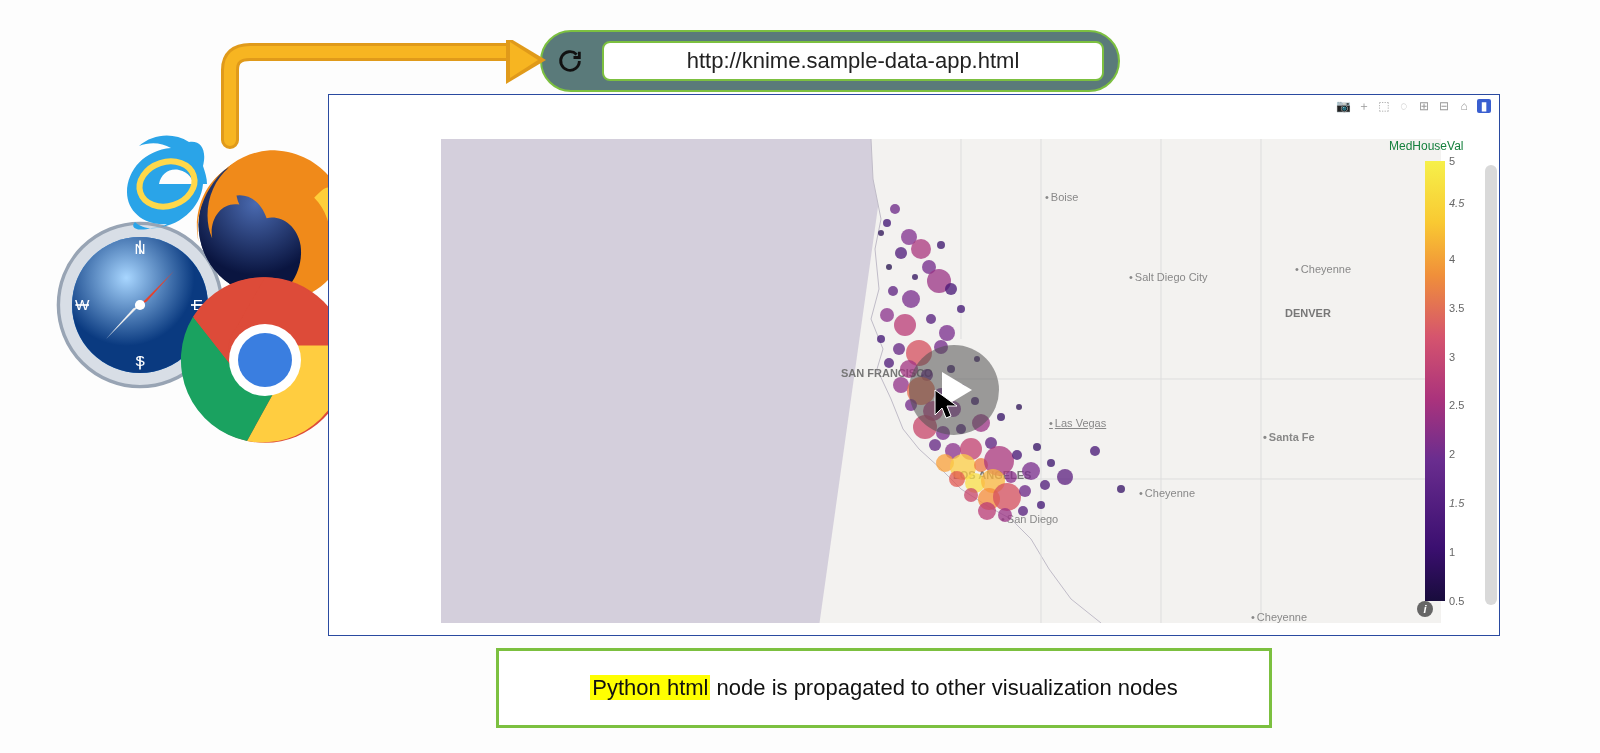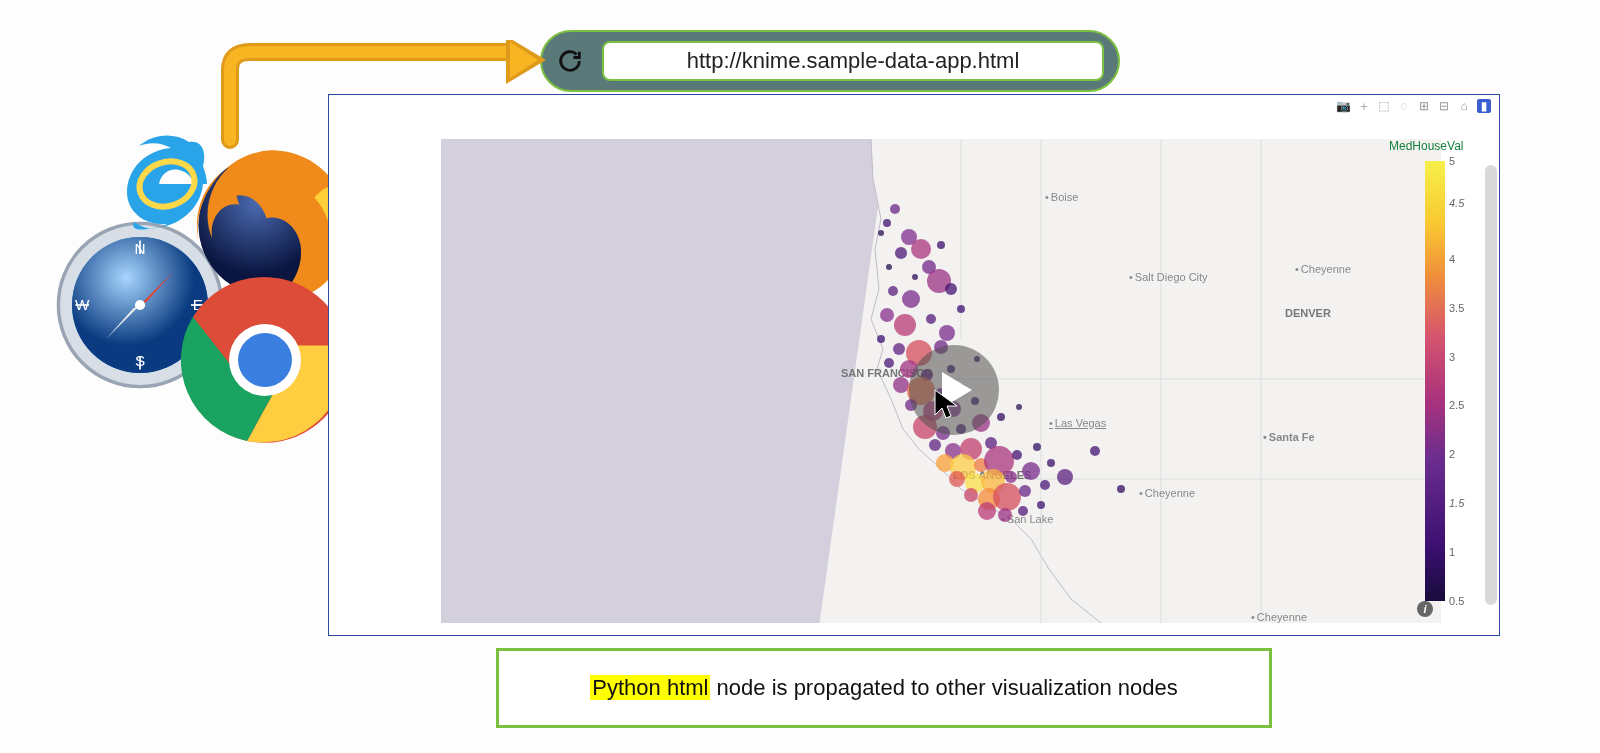--- a/index.html
+++ b/index.html
@@ -278,21 +278,21 @@
     <div class="cities">
         <div class="city-label city-dot" style="left: 604px; top: 52px;">Boise</div>
         <div class="city-label city-dot" style="left: 688px; top: 132px;">Salt Diego City</div>
         <div class="city-label city-dot" style="left: 854px; top: 124px;">Cheyenne</div>
         <div class="city-label bold" style="left: 844px; top: 168px;">DENVER</div>
         <div class="city-label bold" style="left: 400px; top: 228px;">SAN FRANCISCO</div>
         <div class="city-label city-dot" style="left: 608px; top: 278px; text-decoration: underline;">Las Vegas</div>
         <div class="city-label city-dot" style="left: 822px; top: 292px; font-weight: bold;">Santa Fe</div>
         <div class="city-label bold" style="left: 512px; top: 330px;">LOS ANGELES</div>
         <div class="city-label city-dot" style="left: 698px; top: 348px;">Cheyenne</div>
-        <div class="city-label city-dot" style="left: 560px; top: 374px;">San Lake</div>
+        <div class="city-label city-dot" style="left: 560px; top: 374px;">San Diego</div>
         <div class="city-label city-dot" style="left: 810px; top: 472px;">Cheyenne</div>
       </div>
 
     <div class="points">
         <div class="pt" style="left: 442px; top: 80px; width: 8px; height: 8px; background: rgb(61, 16, 113);"></div>
         <div class="pt" style="left: 449px; top: 65px; width: 10px; height: 10px; background: rgb(106, 36, 134);"></div>
         <div class="pt" style="left: 460px; top: 90px; width: 16px; height: 16px; background: rgb(128, 45, 142);"></div>
         <div class="pt" style="left: 454px; top: 108px; width: 12px; height: 12px; background: rgb(76, 23, 120);"></div>
         <div class="pt" style="left: 470px; top: 100px; width: 20px; height: 20px; background: rgb(170, 53, 126);"></div>
         <div class="pt" style="left: 496px; top: 102px; width: 8px; height: 8px; background: rgb(55, 15, 106);"></div>

